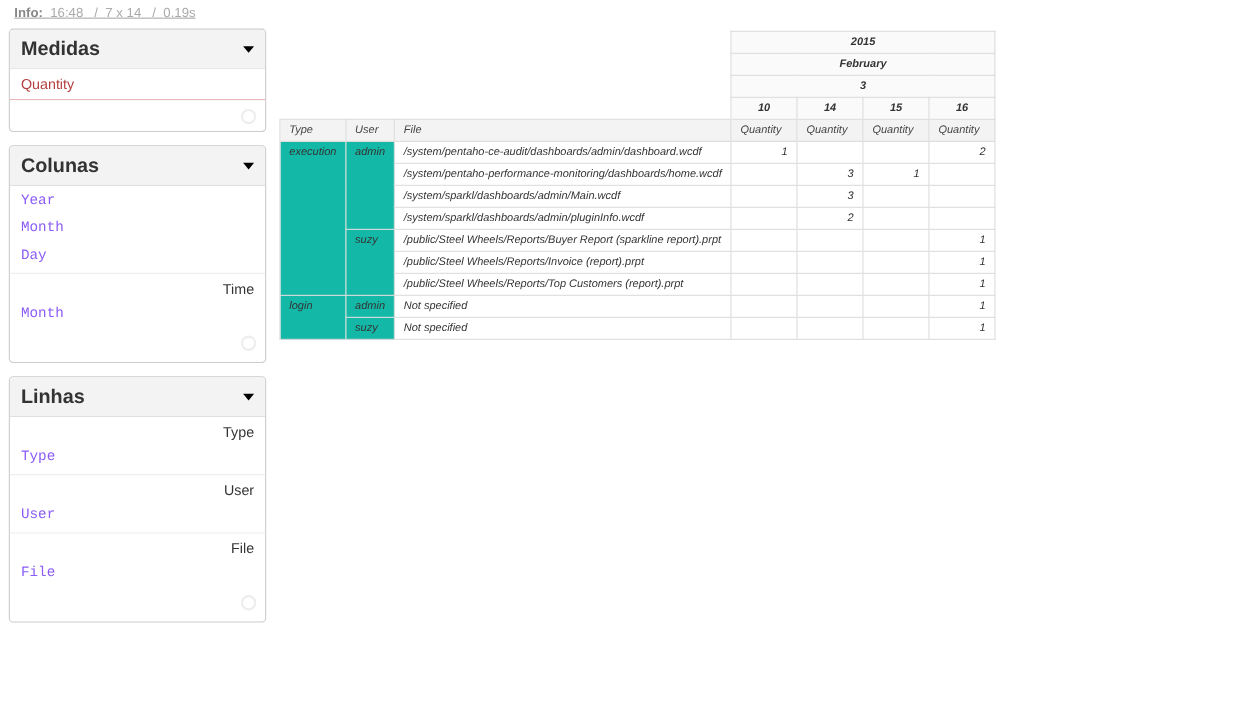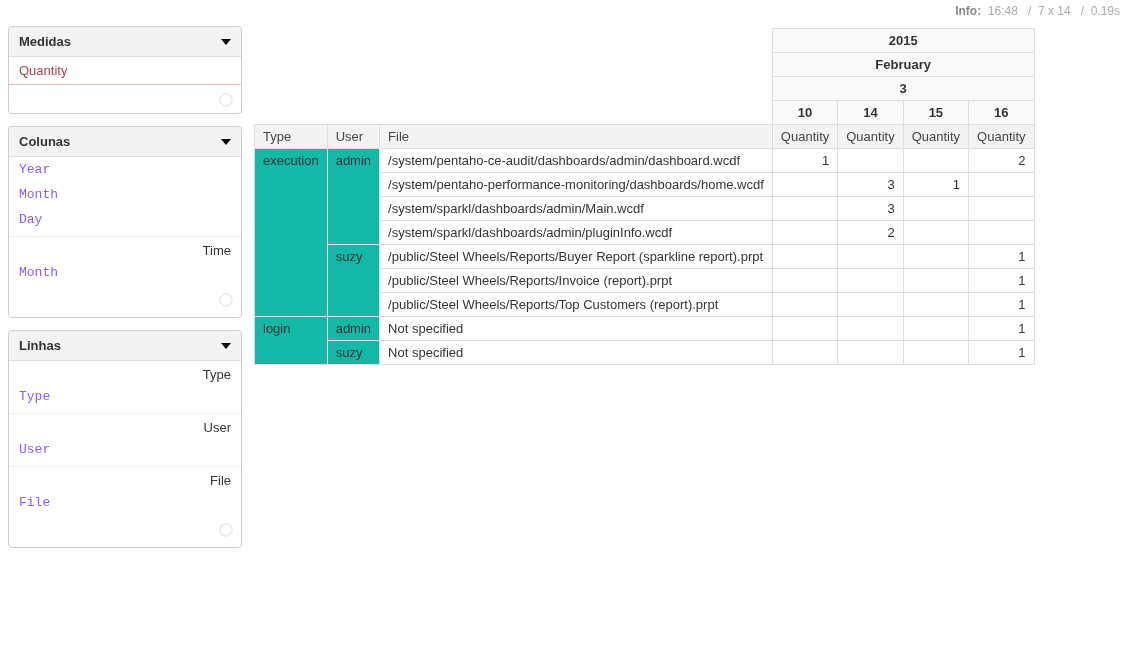--- a/index.html
+++ b/index.html
@@ -1,35 +1,35 @@
 <!DOCTYPE html>
 <html><head>
 <meta charset="utf-8">
 <style>
 * { box-sizing: border-box; margin: 0; padding: 0; }
 body { font-family: Arial, Helvetica, sans-serif; font-size: 13px; color: #333; background: #fff; width: 1130px; }
 .container { display: flex; align-items: flex-start; }
-.info-bar { text-align: right; padding: 4px 10px 2px 0; font-size: 12px; color: #aaa; }
+.info-bar { padding: 4px 10px 2px 13px; font-size: 12px; color: #aaa; text-decoration: underline; }
 .info-bar b { color: #888; font-weight: bold; }
 .sidebar { width: 242px; padding: 6px 0 0 8px; }
 .panel { border: 1px solid #ccc; border-radius: 4px; margin-bottom: 12px; background: #fff; }
-.panel-header { background: #f3f3f3; padding: 7px 10px; font-weight: bold; font-size: 13px; display: flex; justify-content: space-between; align-items: center; border-bottom: 1px solid #ddd; border-radius: 4px 4px 0 0; cursor: pointer; }
+.panel-header { background: #f3f3f3; padding: 7px 10px; font-weight: bold; font-size: 18px; display: flex; justify-content: space-between; align-items: center; border-bottom: 1px solid #ddd; border-radius: 4px 4px 0 0; cursor: pointer; }
 .panel-header .caret { width: 0; height: 0; border-left: 5px solid transparent; border-right: 5px solid transparent; border-top: 6px solid #000; }
 .panel-body { padding: 0; }
 .measure-item { color: #b34040; padding: 6px 10px; border-bottom: 1px solid #e8b8b8; cursor: pointer; }
 .panel-tail { height: 28px; position: relative; }
 .gear { position: absolute; right: 8px; bottom: 6px; width: 14px; height: 14px; border: 2px solid #eee; border-radius: 50%; }
 .group-label { text-align: right; padding: 6px 10px 2px 10px; color: #333; font-size: 13px; }
 .dim-item { color: #8b5cf6; padding: 5px 10px; cursor: pointer; font-family: Liberation Mono, monospace; }
 .dim-group { border-bottom: 1px solid #eee; padding-bottom: 4px; }
 .dim-group:last-child { border-bottom: none; }
 .filters-body { height: 44px; }
 
 .main { flex: 1; padding: 8px 0 0 12px; }
-table.pivot { border-collapse: collapse; font-size: 13px; }
+table.pivot { border-collapse: collapse; font-size: 10px; font-style: italic; }
 table.pivot th, table.pivot td { border: 1px solid #ddd; padding: 4px 8px; text-align: left; vertical-align: middle; background: #fff; }
 table.pivot .col-hdr { text-align: center; background: #fafafa; }
 table.pivot .dim-hdr { background: #f3f3f3; font-weight: normal; color: #444; }
 table.pivot .num { text-align: right; }
 table.pivot .row-hdr { background: #14b8a6; vertical-align: top; }
 table.pivot td.file { white-space: nowrap; }
 table.pivot .blank-corner { border: none; background: transparent; }
 table.pivot .blank-corner-b { border: none; border-bottom: 1px solid #ddd; background: transparent; }
 .col-qty { width: 60px; margin-left: 29px; }
 </style>

